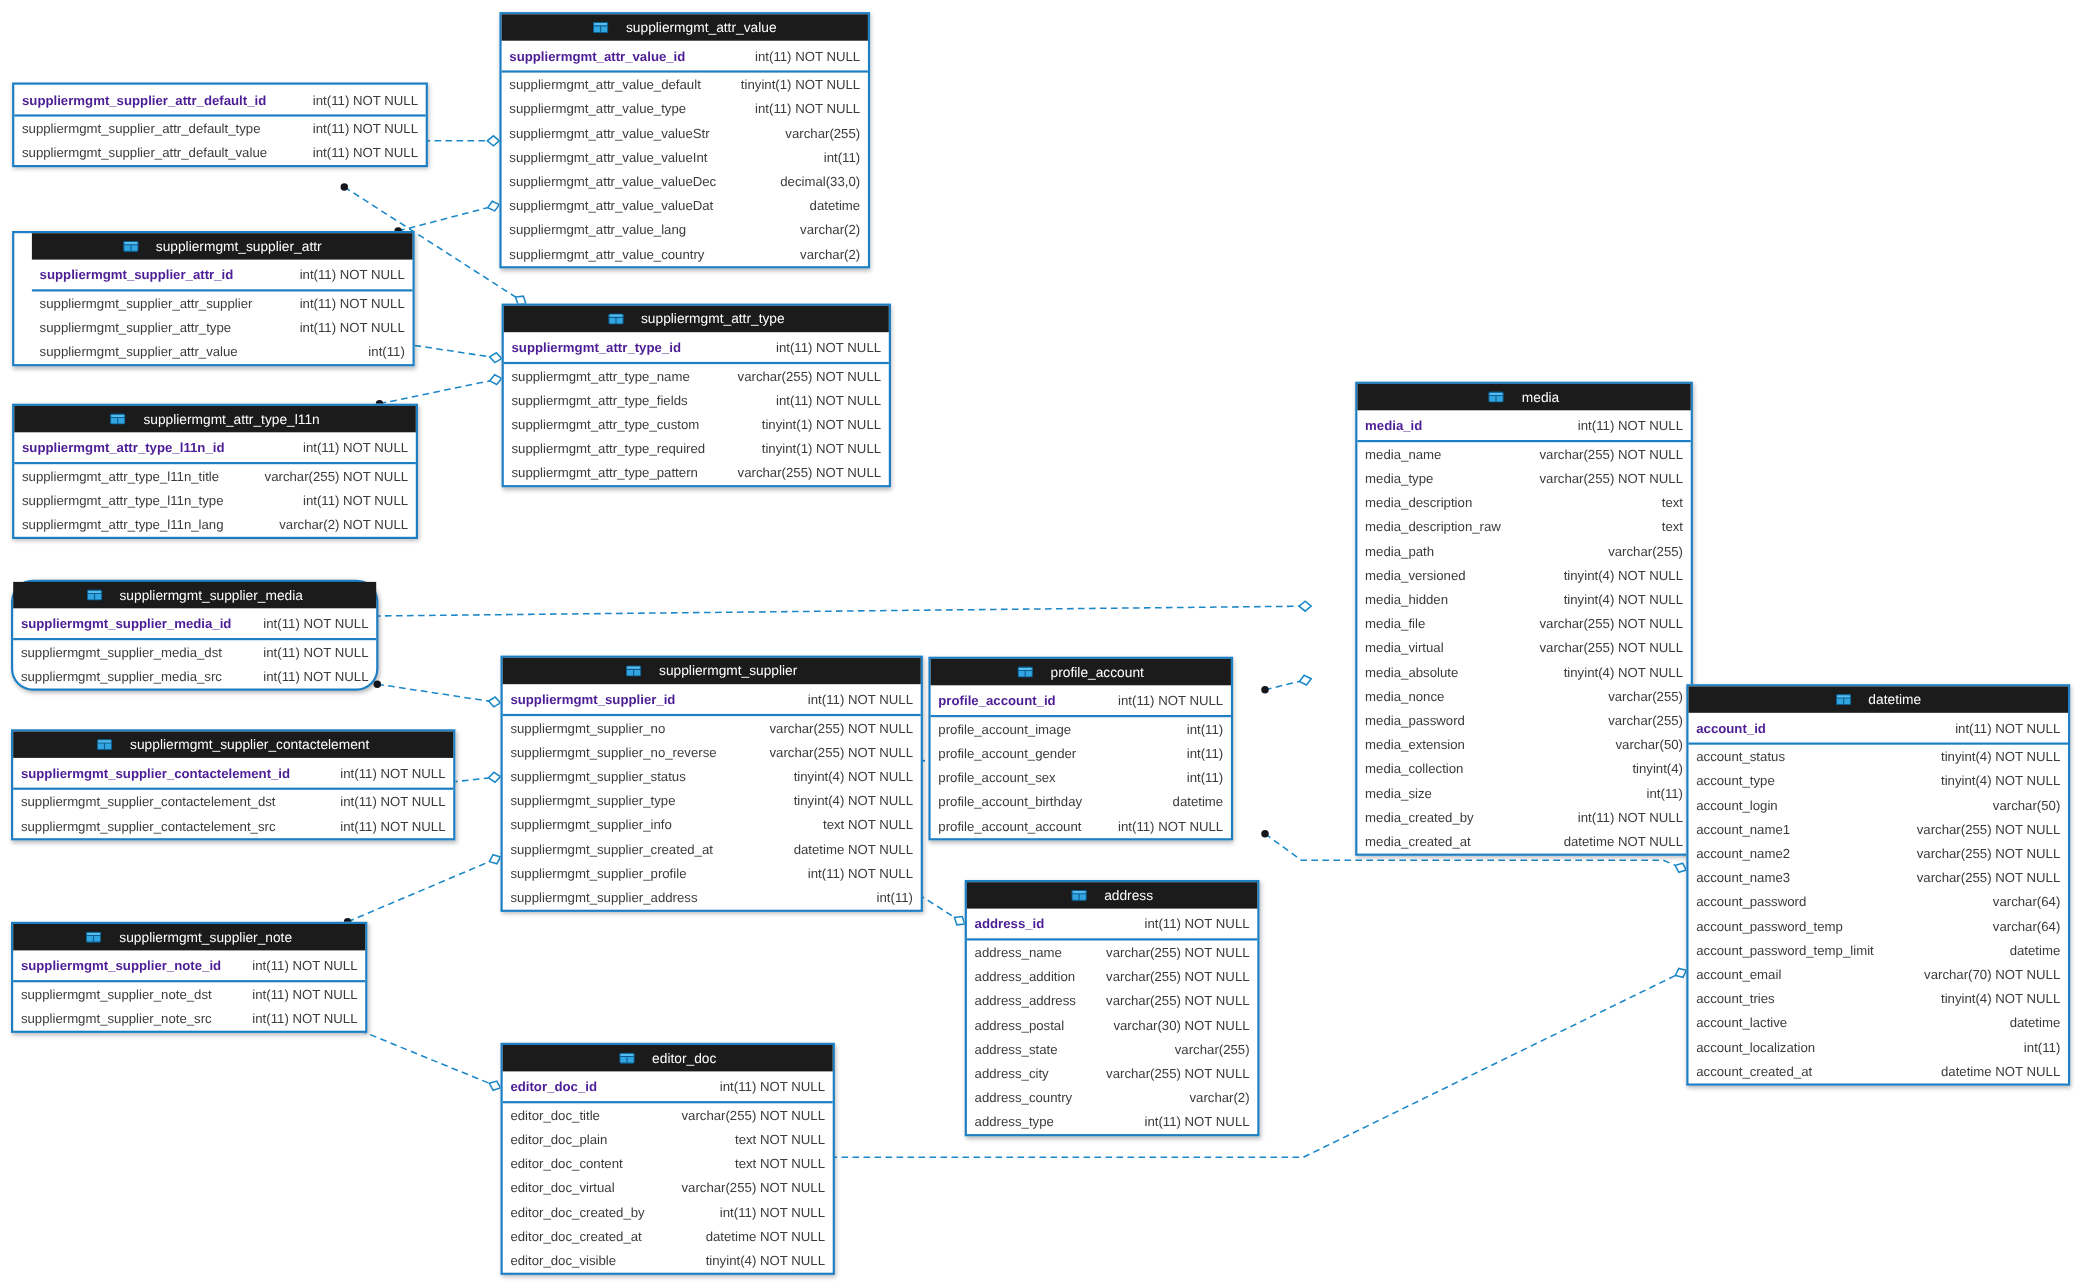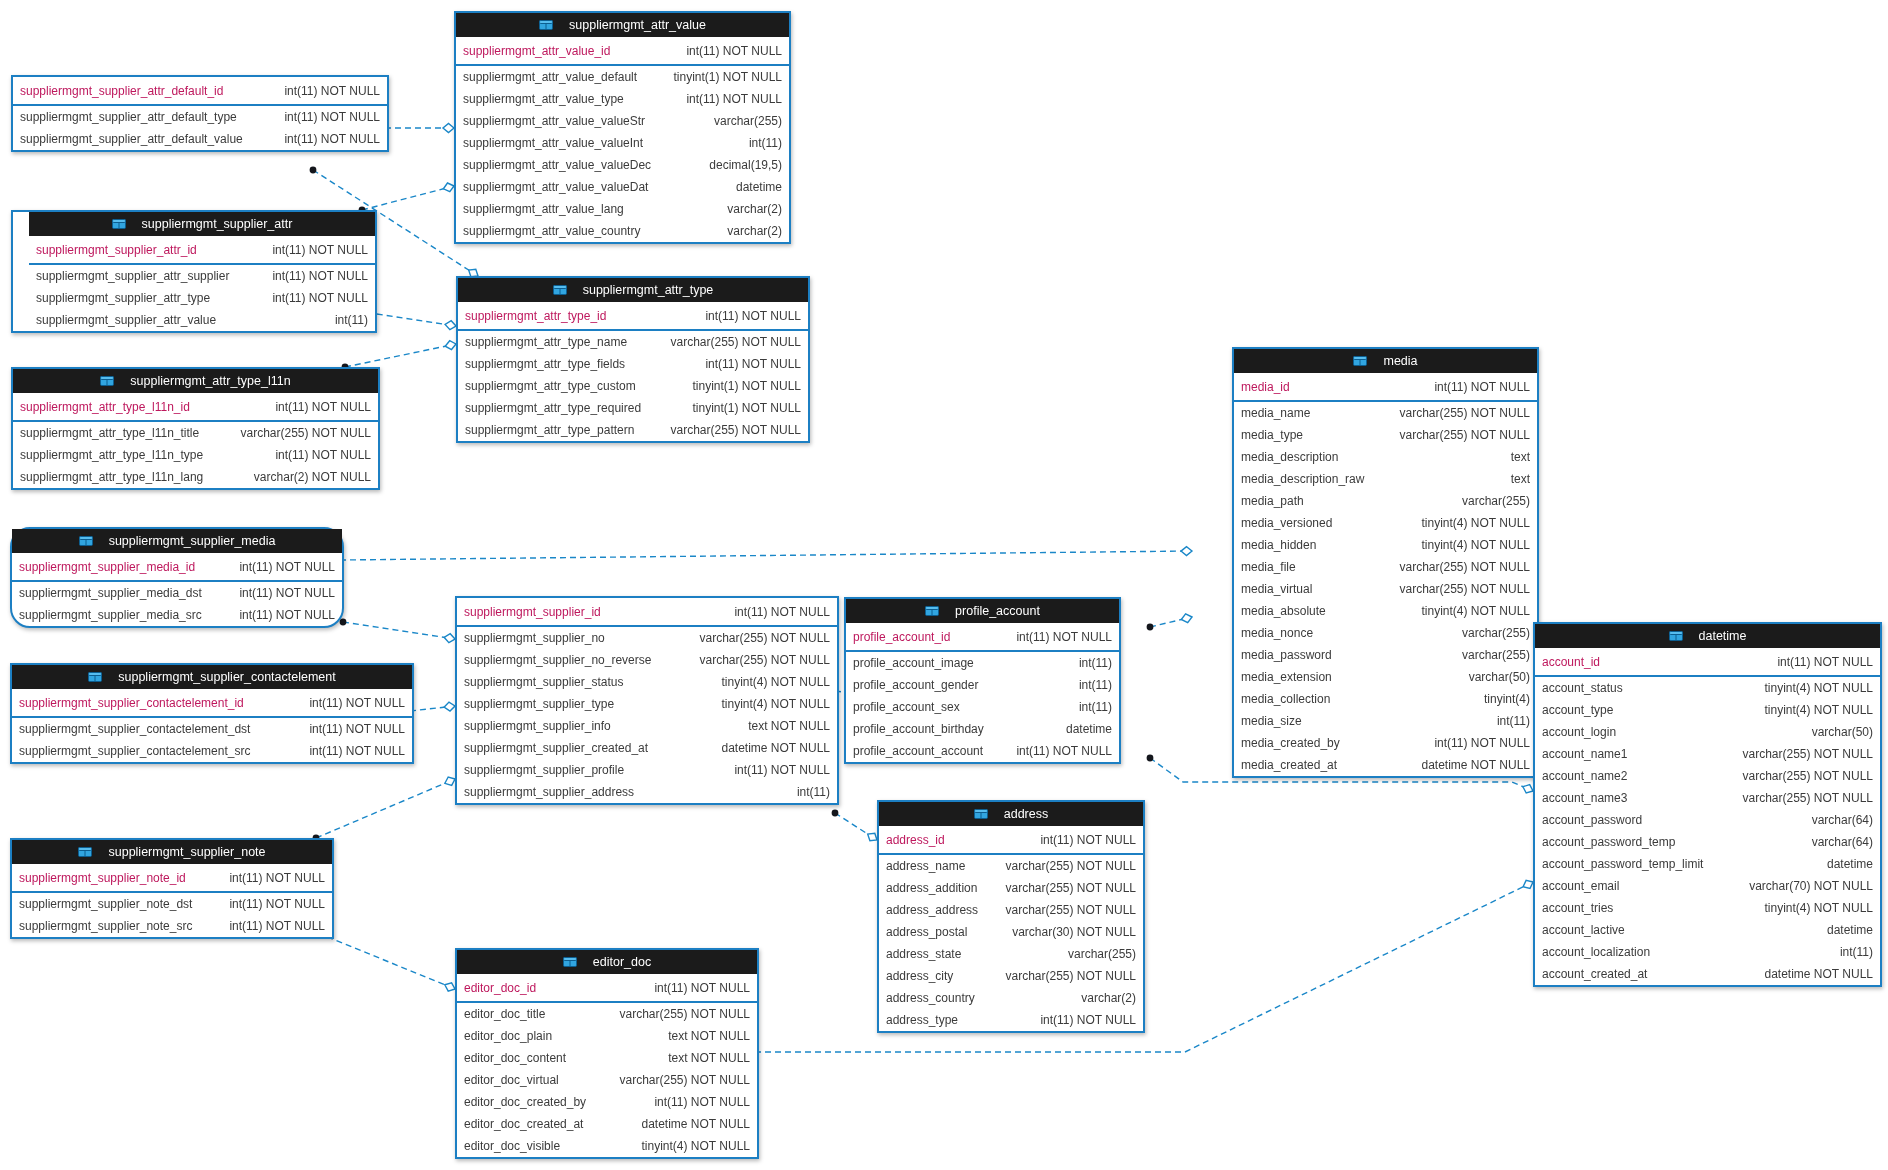--- a/index.html
+++ b/index.html
@@ -19,21 +19,21 @@
     background:#1b1b1b;color:#ffffff;height:24px;
     display:flex;align-items:center;justify-content:center;gap:16px;
     font-size:12.5px;white-space:nowrap;padding:0 8px;
   }
   .tbl-icon{flex:0 0 auto;display:block;}
   .row{
     display:flex;justify-content:space-between;align-items:center;
     gap:14px;height:22px;padding:0 7px;white-space:nowrap;
   }
   .pk-row{height:27px;border-bottom:2px solid #1c7fc3;}
-  .pk-row .col-name{font-weight:normal;color:#be185d;}
+  .pk-row .col-name{font-weight:bold;color:#4c1d95;}
   .col-name{color:#3b3b3b;}
   .col-type{color:#3b3b3b;}
 </style>
 </head>
 <body>
 
 <svg id="wires" width="1888" height="1170">
     <g>
       <polyline points="385,128 454,128" fill="none" stroke="#1a87c8" stroke-width="1.4" stroke-dasharray="6 4"></polyline>
       <circle cx="385" cy="128" r="3.4" fill="#14161c"></circle>
@@ -140,21 +140,21 @@
       <div class="row">
         <span class="col-name">suppliermgmt_attr_value_valueStr</span>
         <span class="col-type">varchar(255)</span>
       </div>
       <div class="row">
         <span class="col-name">suppliermgmt_attr_value_valueInt</span>
         <span class="col-type">int(11)</span>
       </div>
       <div class="row">
         <span class="col-name">suppliermgmt_attr_value_valueDec</span>
-        <span class="col-type">decimal(19,5)</span>
+        <span class="col-type">decimal(33,0)</span>
       </div>
       <div class="row">
         <span class="col-name">suppliermgmt_attr_value_valueDat</span>
         <span class="col-type">datetime</span>
       </div>
       <div class="row">
         <span class="col-name">suppliermgmt_attr_value_lang</span>
         <span class="col-type">varchar(2)</span>
       </div>
       <div class="row">
@@ -322,20 +322,28 @@
       <div class="row">
         <span class="col-name">suppliermgmt_supplier_note_dst</span>
         <span class="col-type">int(11) NOT NULL</span>
       </div>
       <div class="row">
         <span class="col-name">suppliermgmt_supplier_note_src</span>
         <span class="col-type">int(11) NOT NULL</span>
       </div>
     </div>
     <div class="tbl" style="left: 455px; top: 596px; width: 380px;">
+      <div class="tbl-header">
+        <svg width="14" height="10" viewBox="0 0 14 10" class="tbl-icon">
+          <rect x="0.5" y="0.5" width="13" height="9" rx="1.2" fill="#31a5e0" stroke="#0c5e90"></rect>
+          <rect x="0.5" y="0.5" width="13" height="3" rx="1.2" fill="#56bdef" stroke="#0c5e90"></rect>
+          <line x1="7" y1="3.5" x2="7" y2="9.5" stroke="#0c5e90" stroke-width="1"></line>
+        </svg>
+        <span class="tbl-title">suppliermgmt_supplier</span>
+      </div>
       <div class="row pk-row">
         <span class="col-name">suppliermgmt_supplier_id</span>
         <span class="col-type">int(11) NOT NULL</span>
       </div>
       <div class="row">
         <span class="col-name">suppliermgmt_supplier_no</span>
         <span class="col-type">varchar(255) NOT NULL</span>
       </div>
       <div class="row">
         <span class="col-name">suppliermgmt_supplier_no_reverse</span>

